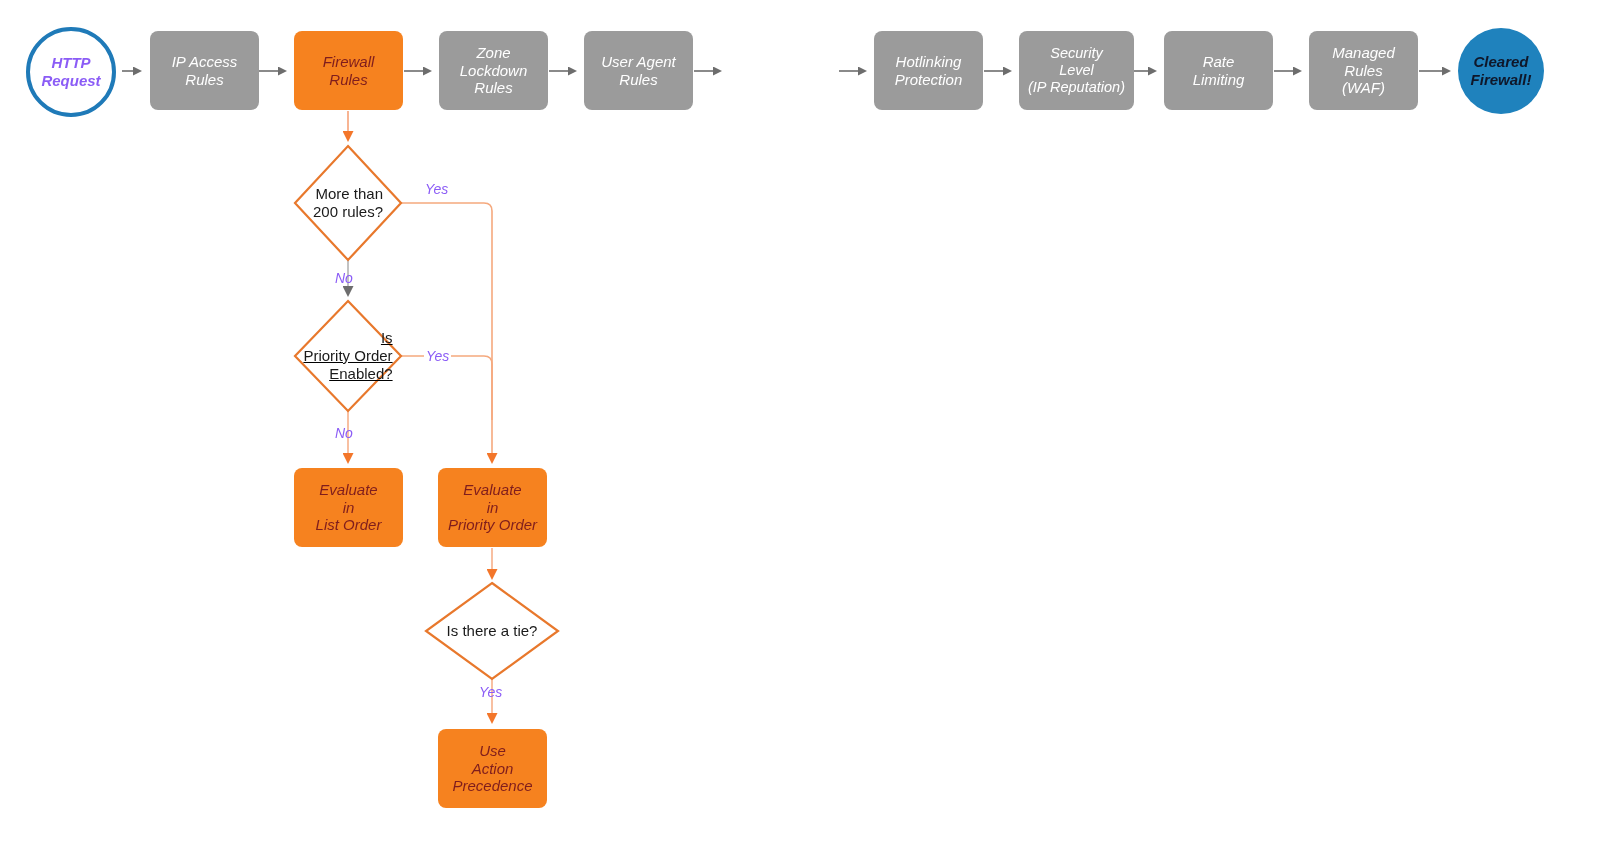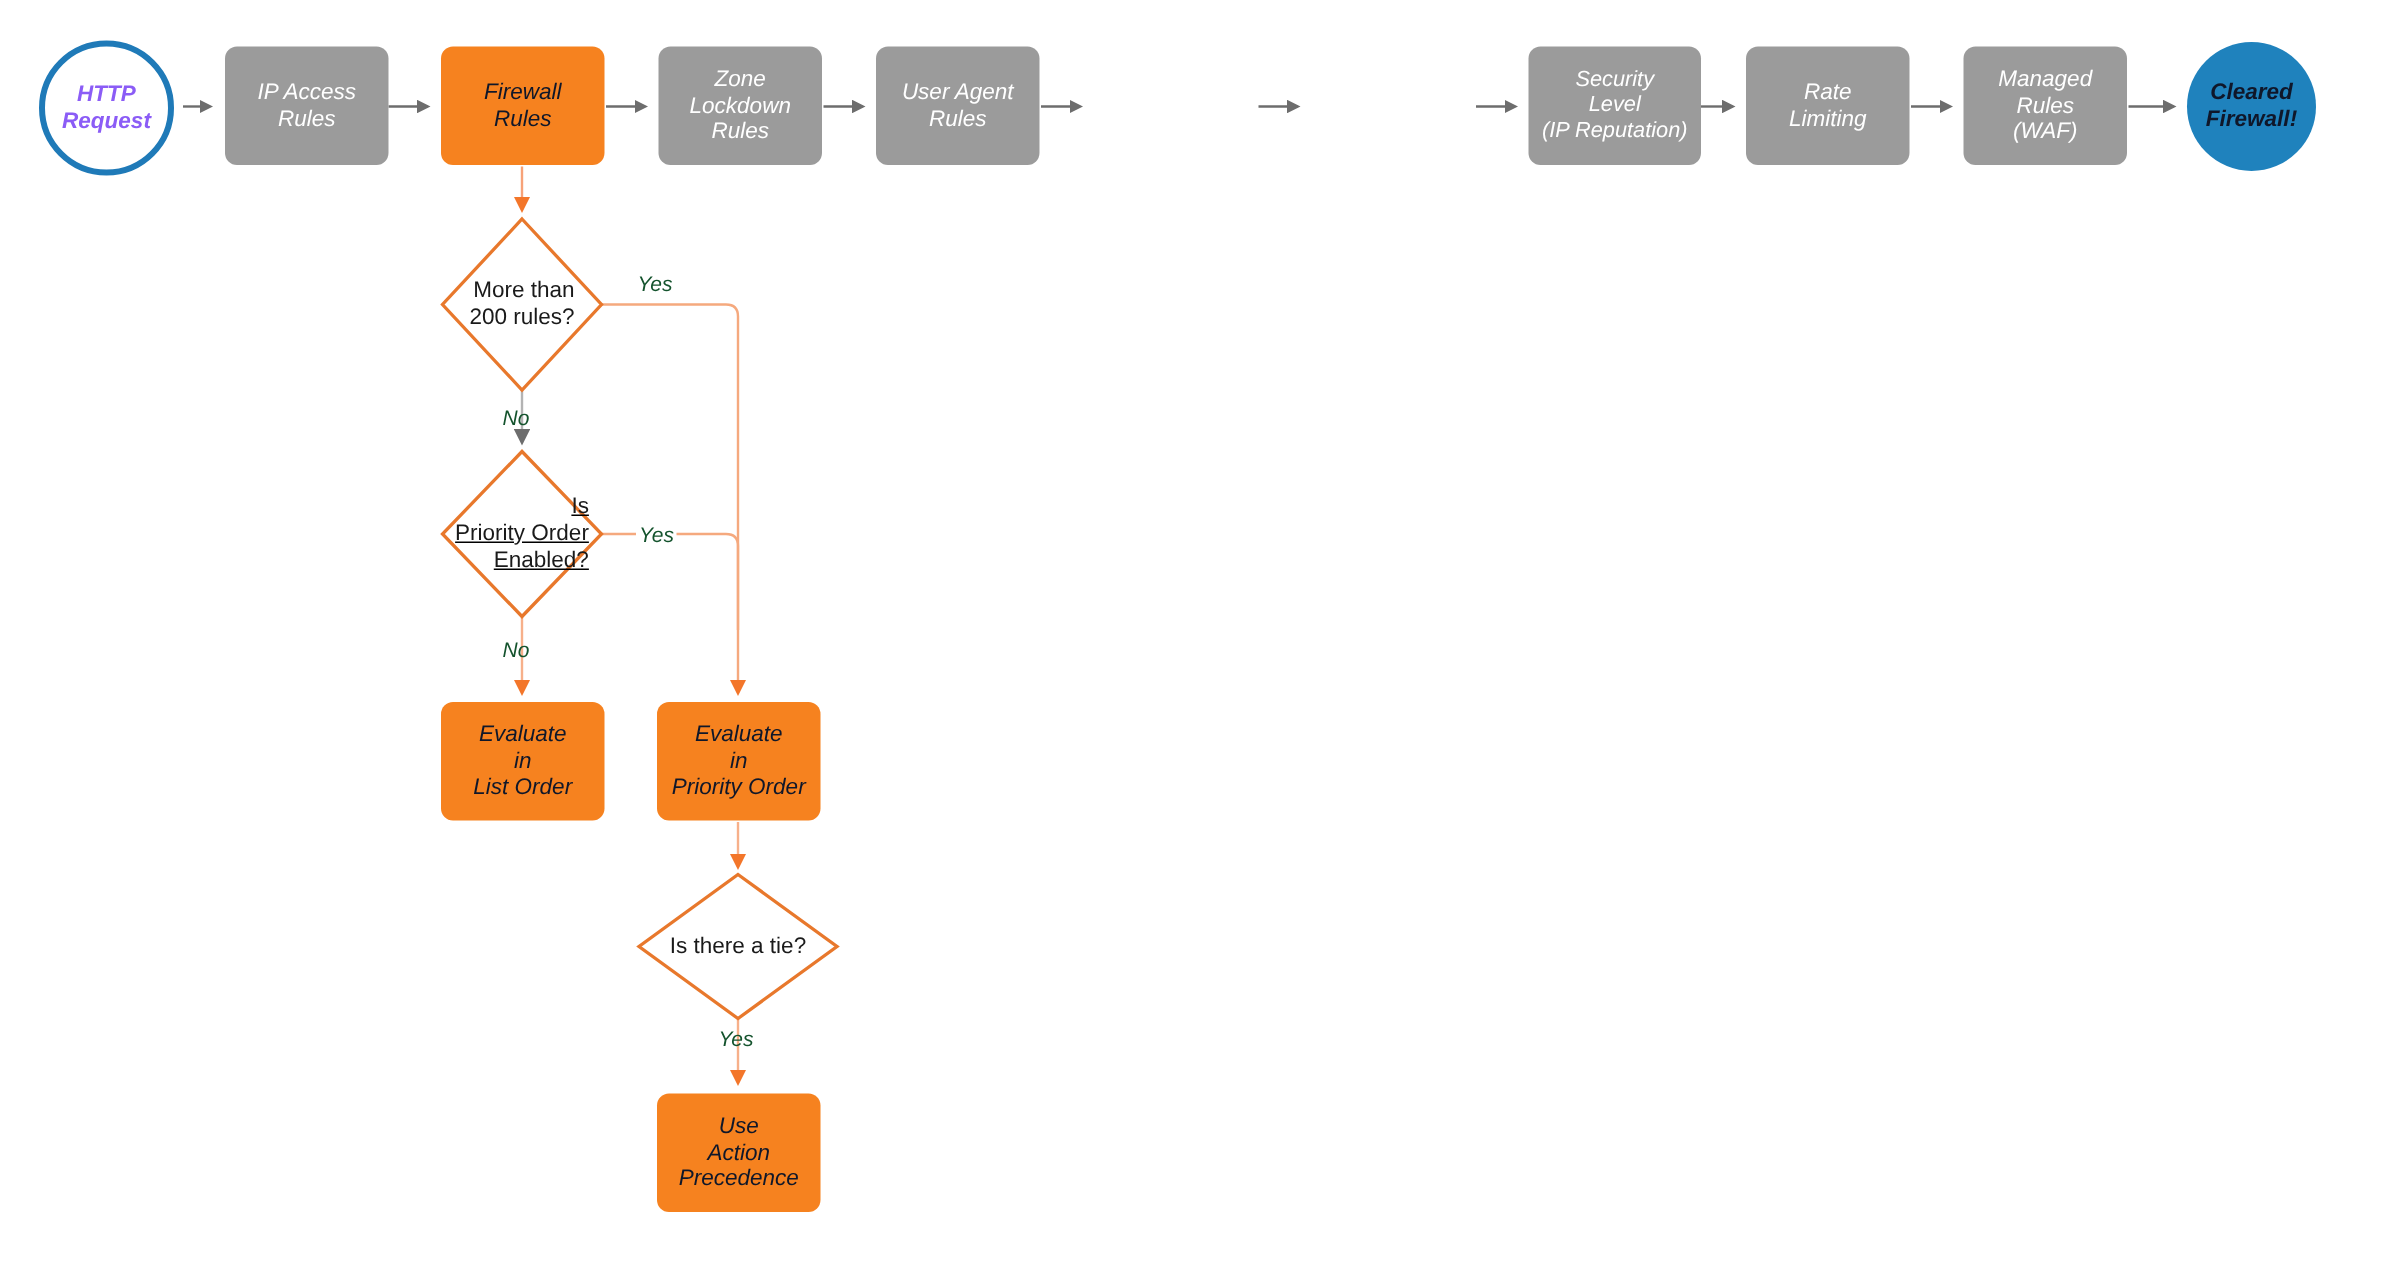--- a/index.html
+++ b/index.html
@@ -47,21 +47,21 @@
     border-radius: 8px;
   }
   .proc.grey {
     background: #9b9b9b;
     color: #ffffff;
     font-style: italic;
     font-size: 15px;
   }
   .proc.orange {
     background: #f6821f;
-    color: #0f172a;
+    color: #7f1d1d;
     font-style: italic;
     font-size: 15px;
   }
   
   .circle {
     border-radius: 50%;
     font-style: italic;
     font-weight: bold;
     font-size: 15px;
   }
@@ -90,21 +90,21 @@
     color: #1a1a1a;
     line-height: 1.2;
     text-align: right;
     white-space: pre-line;
   }
   
   .edge-label {
     position: absolute;
     font-size: 14px;
     font-style: italic;
-    color: #14532d;
+    color: #8b5cf6;
     white-space: nowrap;
     background: transparent;
   }
 </style>
 </head>
 <body>
 
 <div id="canvas">
 
   <svg class="svg-layer" viewBox="0 0 1600 858">
@@ -188,20 +188,24 @@
 Lockdown
 Rules</span>
   </div>
 
   <div class="node proc grey" style="left:584px; top:31px; width:109px; height:79px;">
     <span class="lbl">User Agent
 Rules</span>
   </div>
 
 
+  <div class="node proc grey" style="left:874px; top:31px; width:109px; height:79px;">
+    <span class="lbl">Hotlinking
+Protection</span>
+  </div>
 
   <div class="node proc grey" style="left:1019px; top:31px; width:115px; height:79px; font-size:14.5px;justify-content:center;">
     <span class="lbl">Security
 Level
 (IP Reputation)</span>
   </div>
 
   <div class="node proc grey" style="left:1164px; top:31px; width:109px; height:79px;">
     <span class="lbl">Rate
 Limiting</span>

